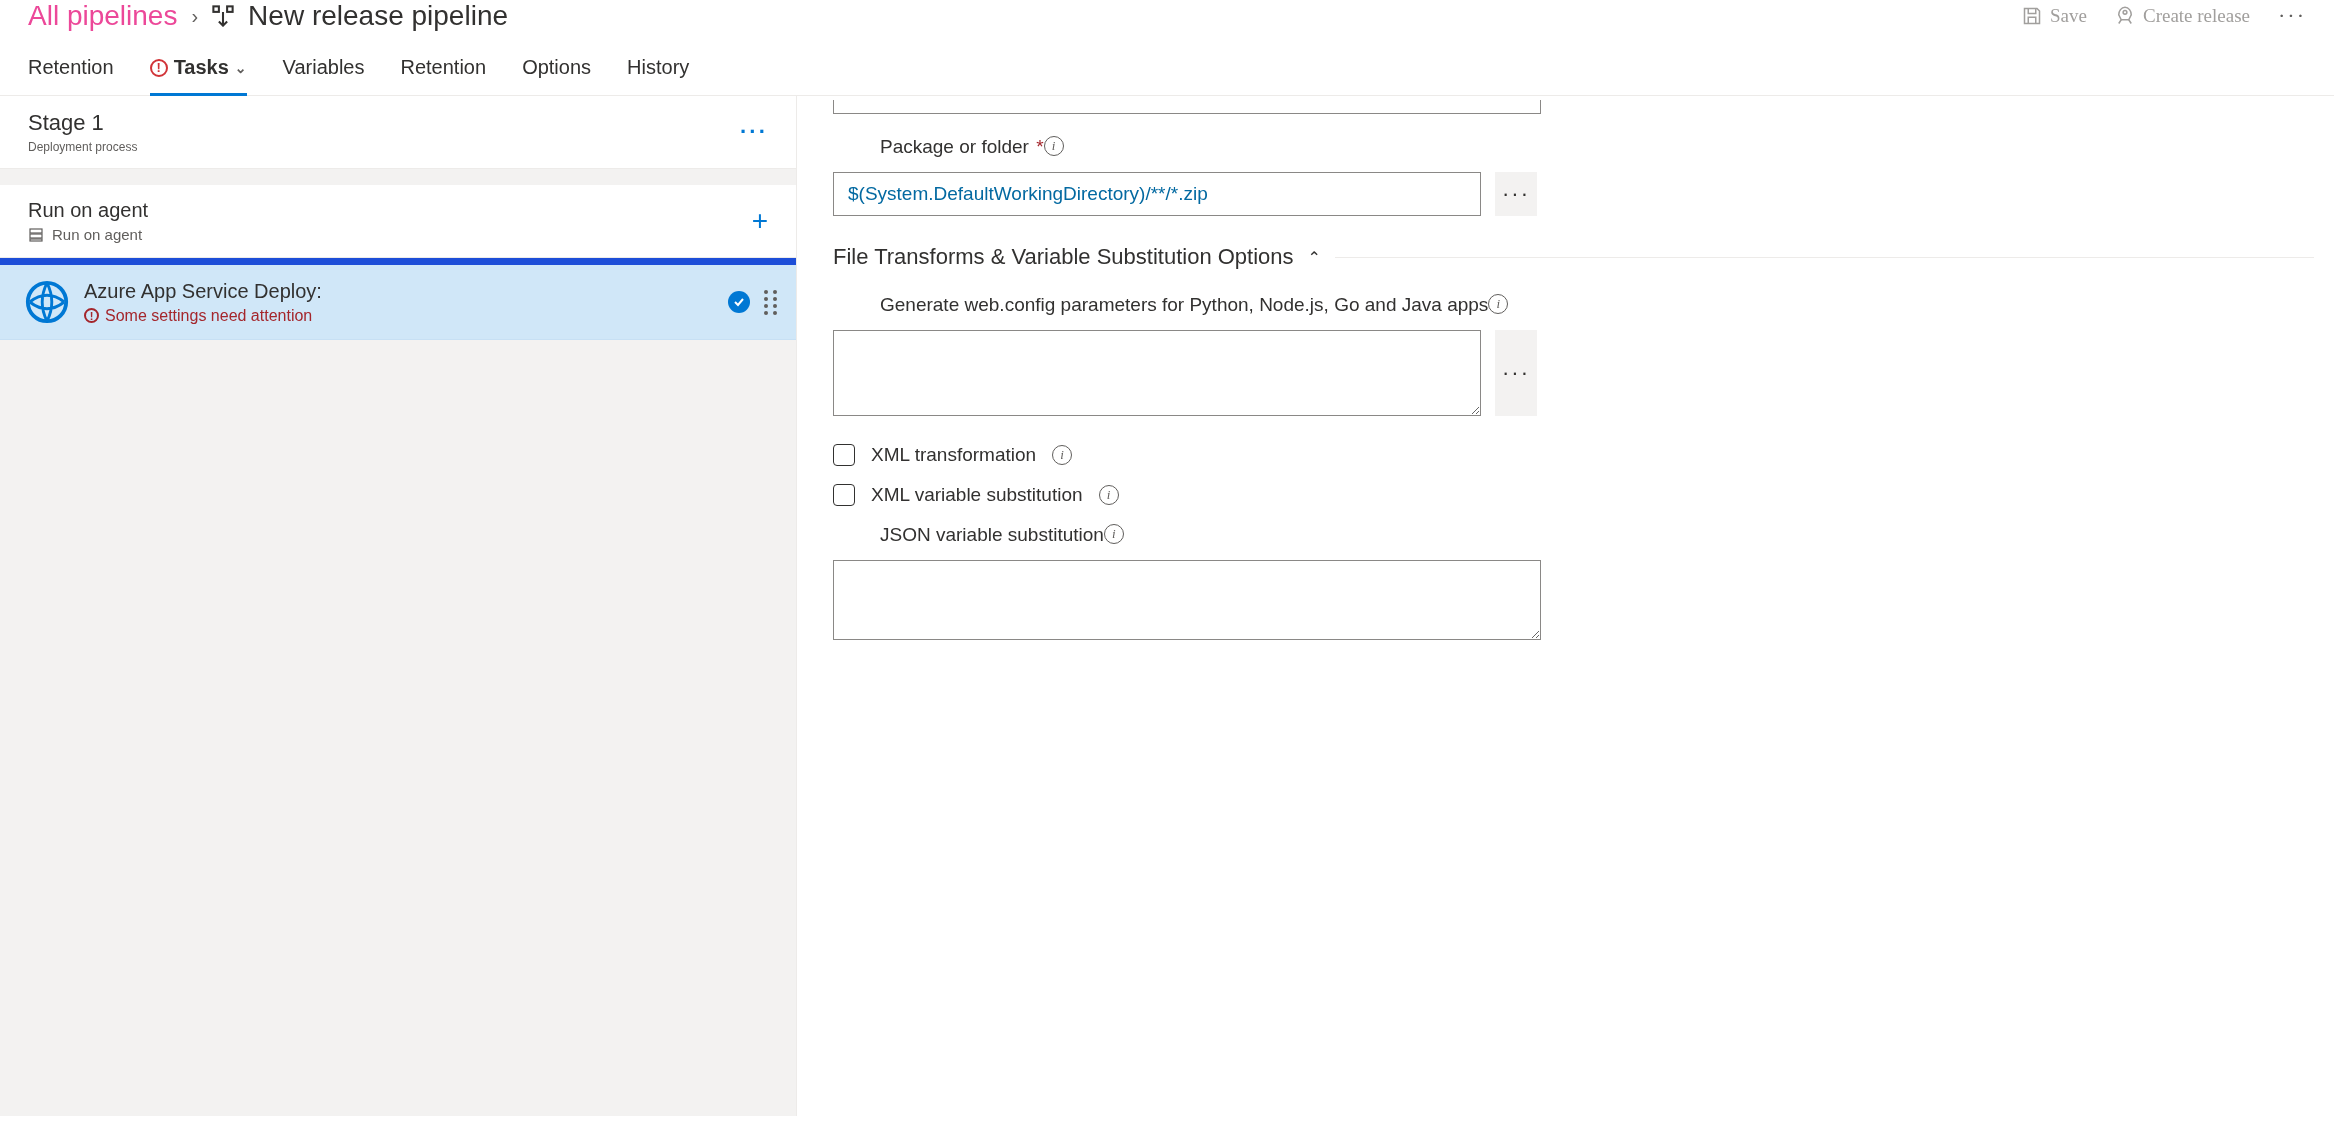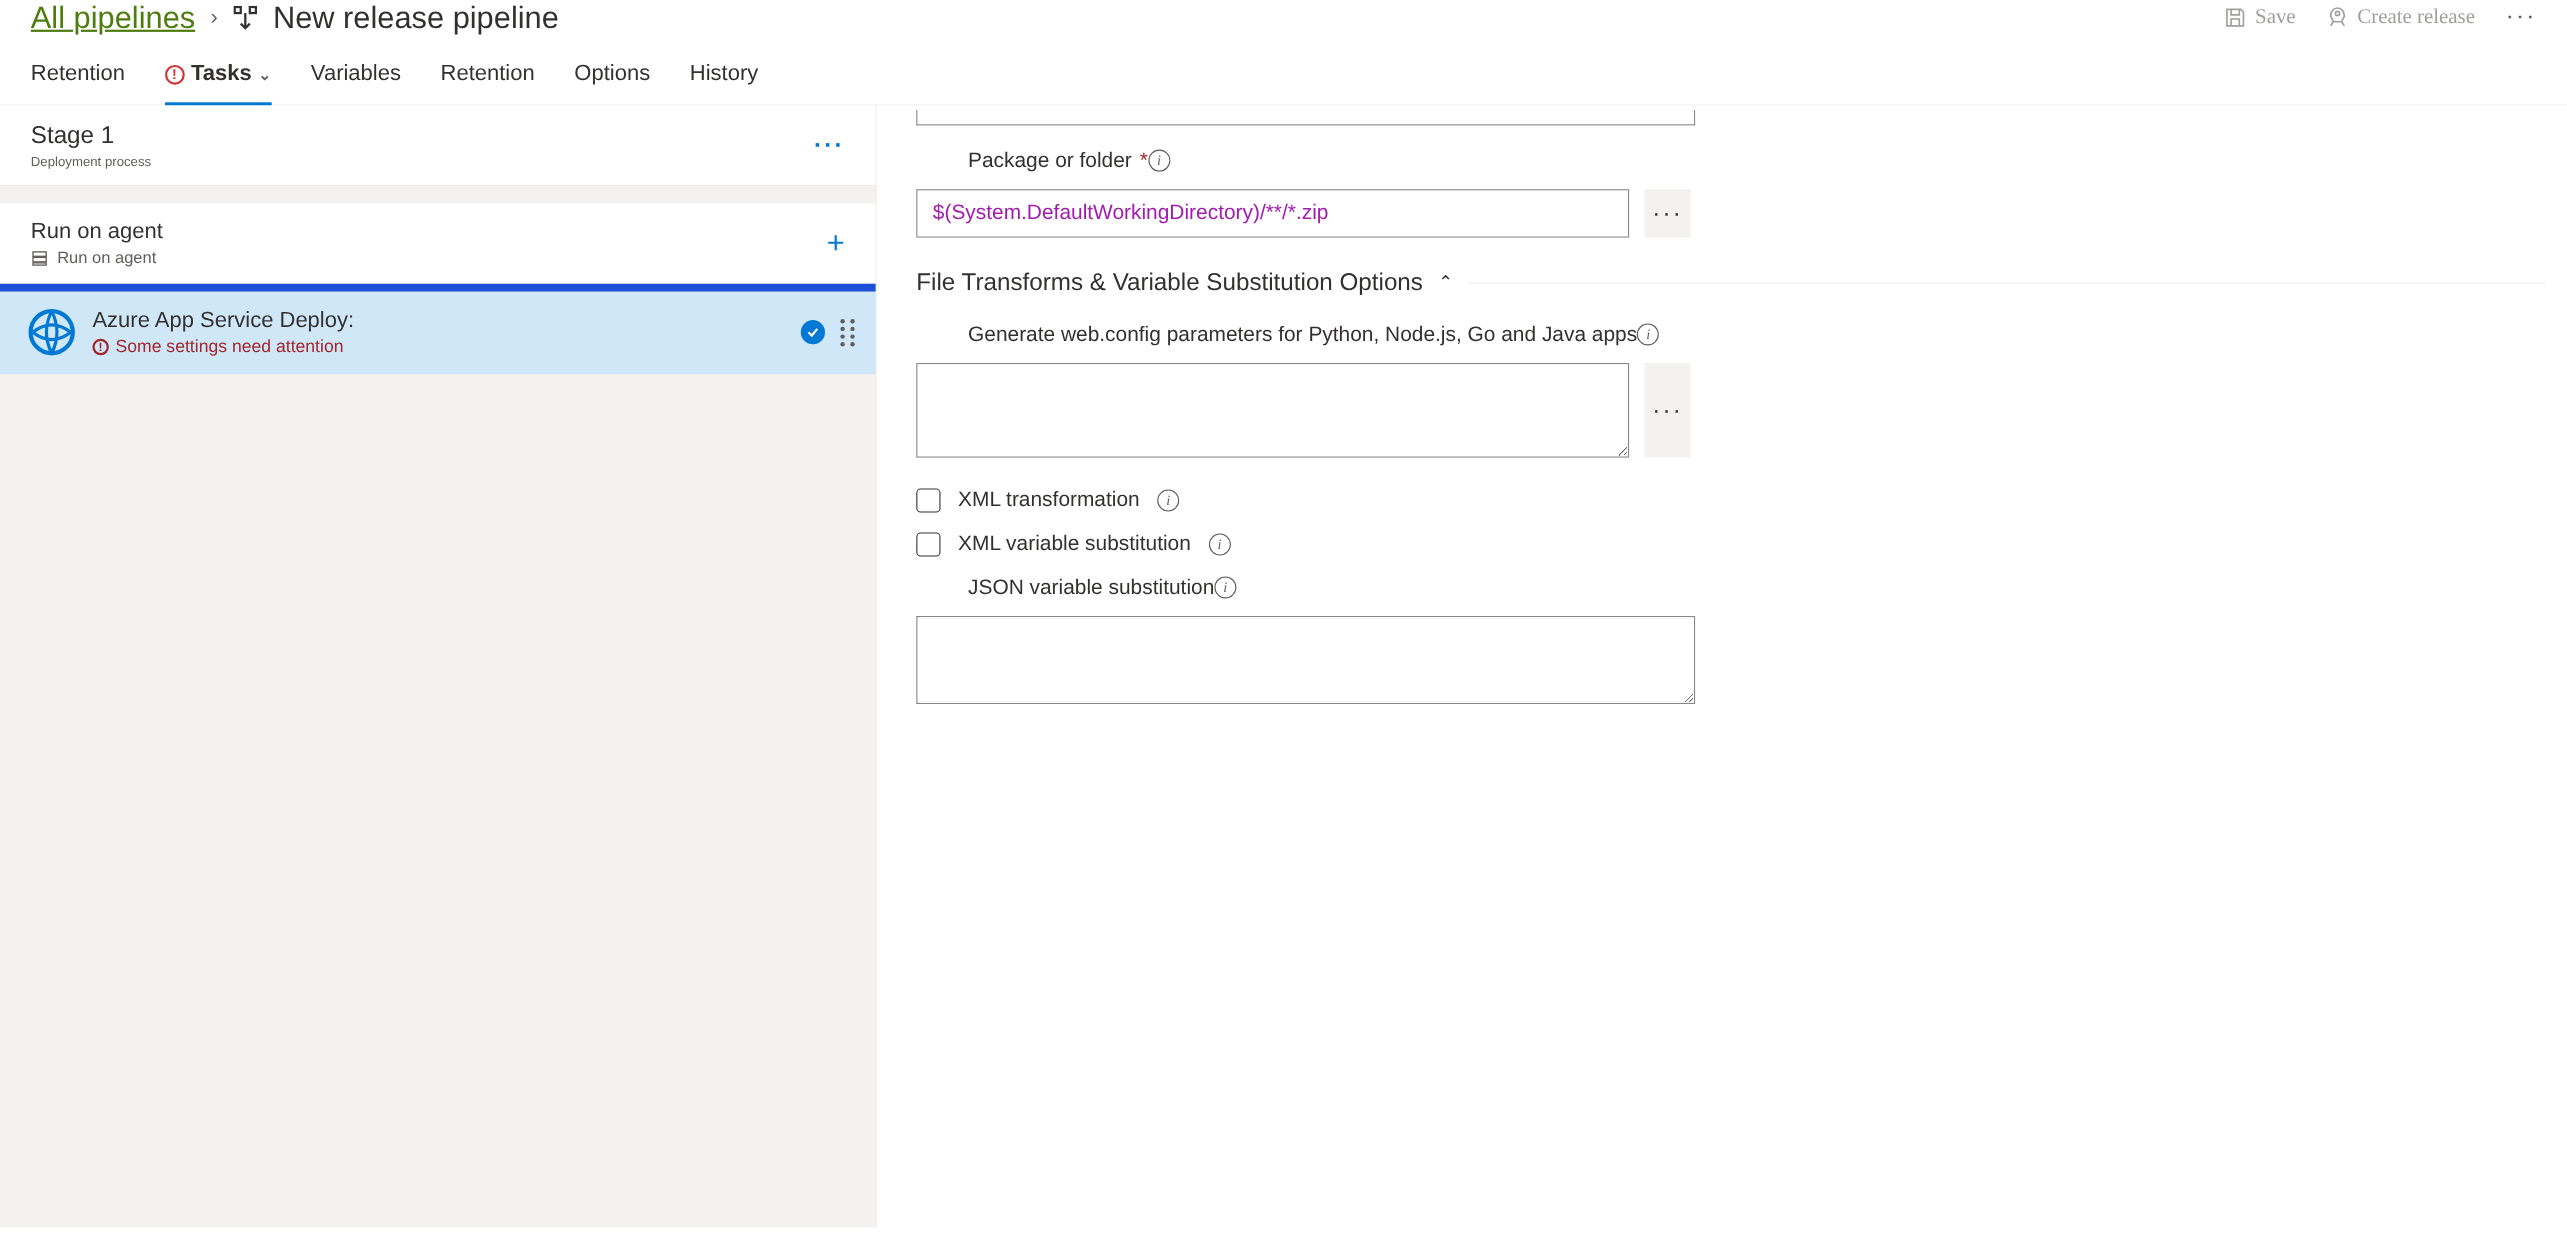--- a/index.html
+++ b/index.html
@@ -16,21 +16,21 @@
       align-items: center;
       justify-content: space-between;
       padding: 0 28px 14px 28px;
     }
     .breadcrumb {
       display: flex;
       align-items: center;
       gap: 14px;
       font-size: 28px;
     }
-    .breadcrumb-link { color: #4d7c0f; cursor: pointer; text-decoration: underline; }
+    .breadcrumb-link { color: #ec4899; cursor: pointer; }
     .breadcrumb-sep { color: #605e5c; font-size: 20px; }
     .pipeline-icon {
       width: 22px; height: 22px;
       display: inline-flex; align-items: center; justify-content: center;
     }
     .breadcrumb-current { color: #323130; font-weight: 400; }
     .header-actions {
       display: flex;
       align-items: center;
       gap: 28px;
@@ -155,21 +155,21 @@
       font-size: 13px; color: #605e5c; font-family: Georgia, serif; font-style: italic;
       cursor: pointer;
     }
     .input-row { display: flex; align-items: stretch; gap: 14px; margin-bottom: 28px; }
     .text-input {
       flex: 1; max-width: 648px;
       border: 1px solid #8a8886;
       padding: 10px 14px;
       font-size: 19px;
       font-family: inherit;
-      color: #a21caf;
+      color: #0369a1;
     }
     .ellipsis-btn {
       width: 42px;
       background: #f3f2f1;
       border: none;
       display: flex; align-items: center; justify-content: center;
       font-size: 22px; color: #323130; cursor: pointer;
       letter-spacing: 2px;
     }
     .section-header {

